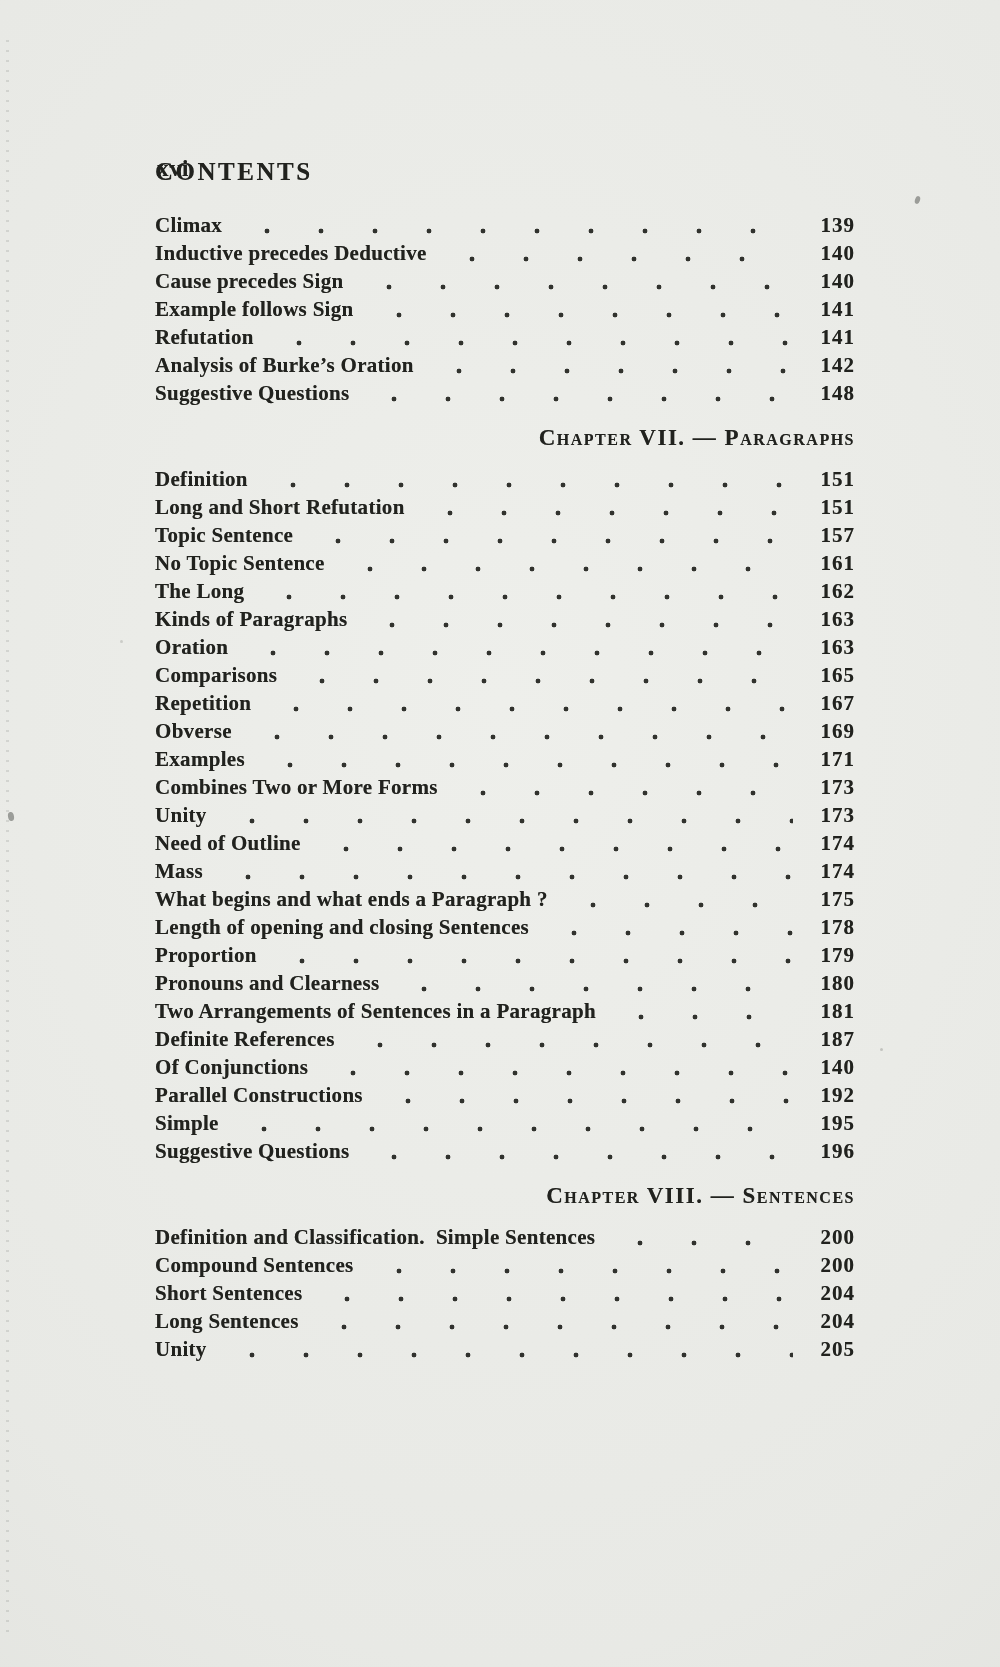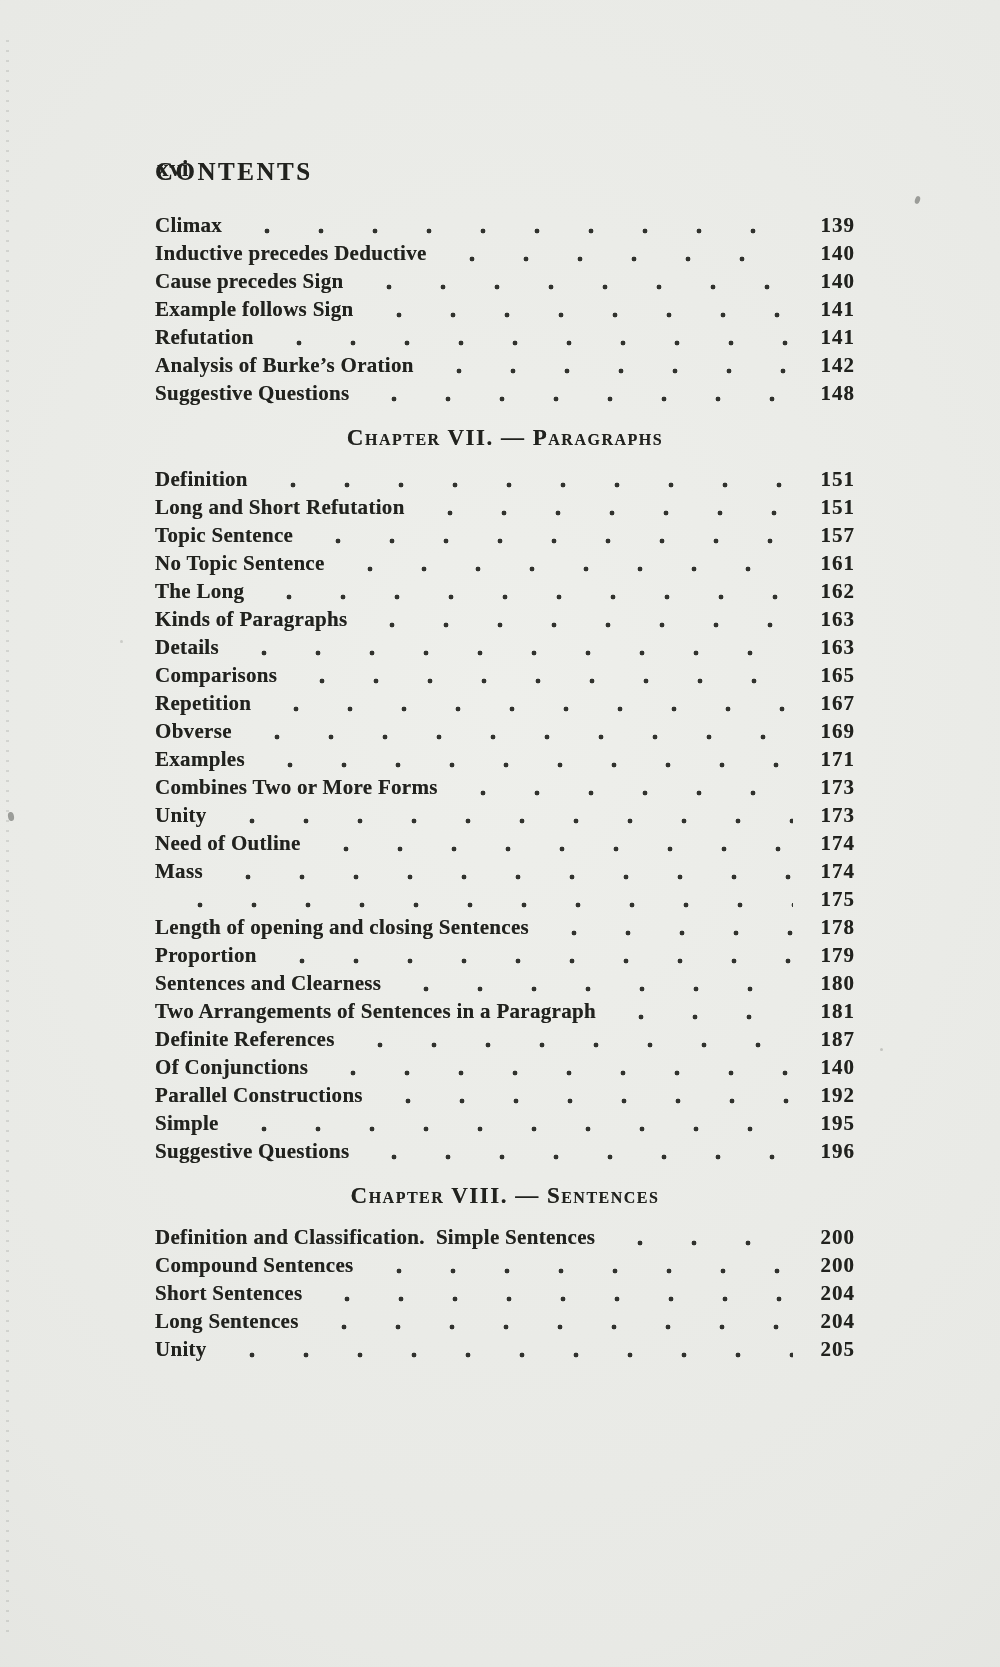--- a/index.html
+++ b/index.html
@@ -30,21 +30,21 @@
     font-size: 25px; letter-spacing: 2.5px;
   }
 
   .toc { margin-top: 26px; }
 
   .chapter-heading {
     font-size: 23px;
     font-weight: 700;
     font-variant: small-caps;
     letter-spacing: 1.5px;
-    text-align: center;
+    text-align: right;
     line-height: 30px;
     margin: 16px 0 12px;
   }
 
   .toc-entry {
     display: flex;
     line-height: 28px;
     font-size: 21px;
   }
   .entry-title { white-space: pre; letter-spacing: 0.3px; text-align: right; }
@@ -150,21 +150,21 @@
     <span class="entry-title">The Long</span>
     <span class="leader"></span>
     <span class="entry-page">162</span>
   </div>
           <div class="toc-entry">
     <span class="entry-title">Kinds of Paragraphs</span>
     <span class="leader"></span>
     <span class="entry-page">163</span>
   </div>
           <div class="toc-entry">
-    <span class="entry-title">Details</span>
+    <span class="entry-title">Oration</span>
     <span class="leader"></span>
     <span class="entry-page">163</span>
   </div>
           <div class="toc-entry">
     <span class="entry-title">Comparisons</span>
     <span class="leader"></span>
     <span class="entry-page">165</span>
   </div>
           <div class="toc-entry">
     <span class="entry-title">Repetition</span>
@@ -195,35 +195,36 @@
     <span class="entry-title">Need of Outline</span>
     <span class="leader"></span>
     <span class="entry-page">174</span>
   </div>
           <div class="toc-entry">
     <span class="entry-title">Mass</span>
     <span class="leader"></span>
     <span class="entry-page">174</span>
   </div>
           <div class="toc-entry">
+    <span class="entry-title">What begins and what ends a Paragraph ?</span>
     <span class="leader"></span>
     <span class="entry-page">175</span>
   </div>
           <div class="toc-entry">
     <span class="entry-title">Length of opening and closing Sentences</span>
     <span class="leader"></span>
     <span class="entry-page">178</span>
   </div>
           <div class="toc-entry">
     <span class="entry-title">Proportion</span>
     <span class="leader"></span>
     <span class="entry-page">179</span>
   </div>
           <div class="toc-entry">
-    <span class="entry-title">Sentences and Clearness</span>
+    <span class="entry-title">Pronouns and Clearness</span>
     <span class="leader"></span>
     <span class="entry-page">180</span>
   </div>
           <div class="toc-entry">
     <span class="entry-title">Two Arrangements of Sentences in a Paragraph</span>
     <span class="leader"></span>
     <span class="entry-page">181</span>
   </div>
           <div class="toc-entry">
     <span class="entry-title">Definite References</span>

